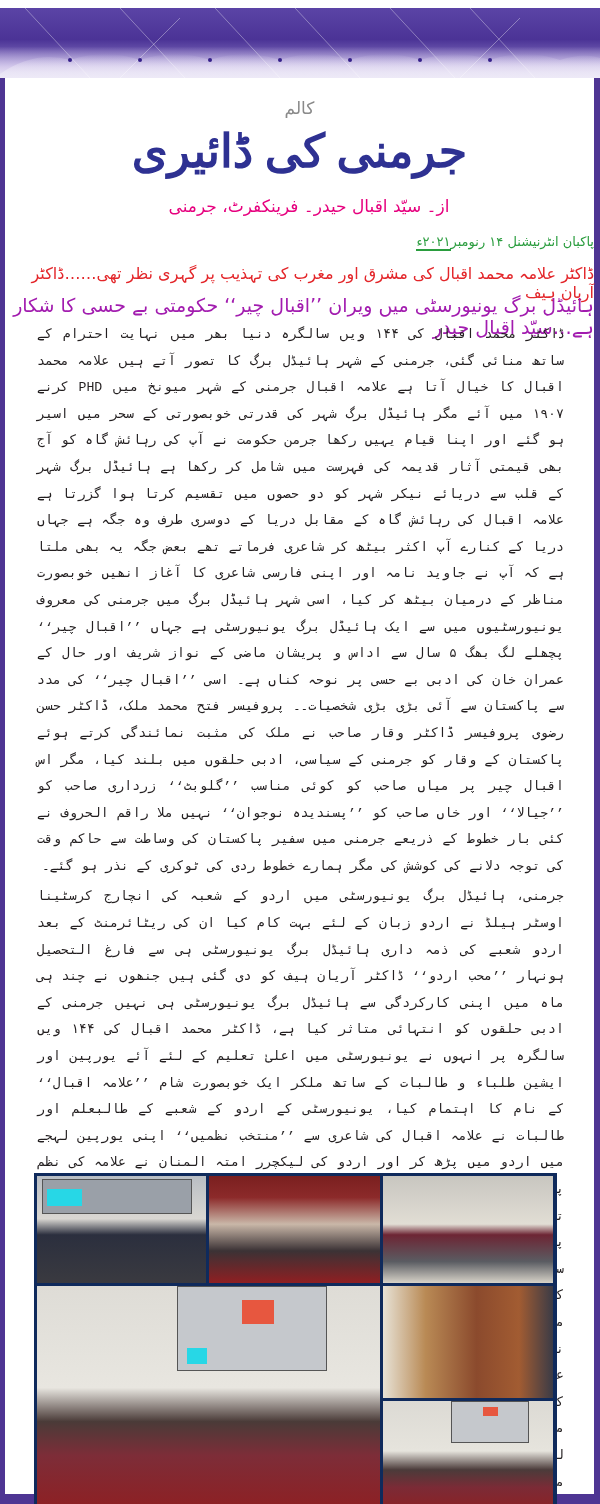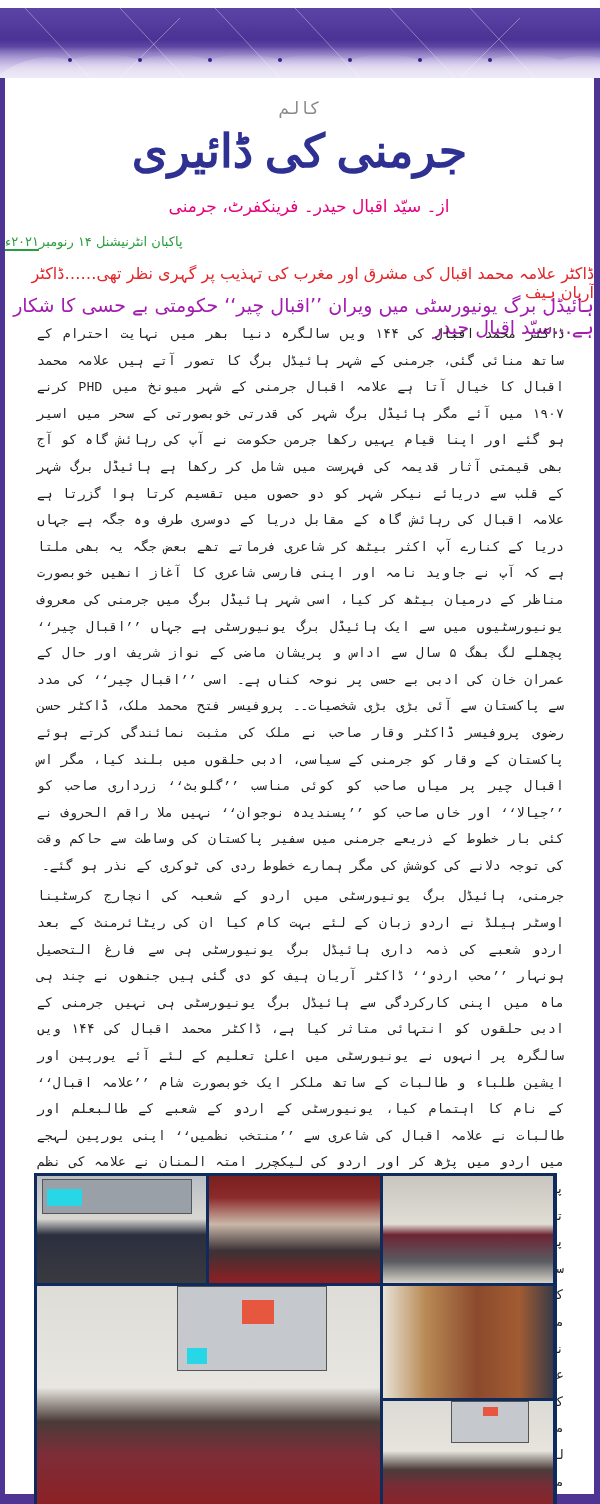--- a/index.html
+++ b/index.html
@@ -19,36 +19,36 @@
     }
     .frieze svg { position: absolute; left: 0; top: 0; }
     .page {
       position: absolute; left: 5px; top: 70px; width: 589px; height: 1416px;
       background: #ffffff;
     }
 
     .kicker {
       position: absolute; left: 0; top: 20px; width: 100%;
       text-align: center; font-size: 17px; color: #8a8a8a;
-      font-family: Liberation Mono, monospace;
+      font-family: Liberation Sans, sans-serif;
     }
     .title {
       position: absolute; left: 0; top: 46px; width: 100%;
       text-align: center; font-size: 46px; font-weight: bold; color: #2e3192;
       font-family: Liberation Serif, serif; letter-spacing: 1px;
     }
     .byline {
       position: absolute; left: 0; top: 118px; width: 100%;
       text-align: center; font-size: 17px; color: #e6007e;
       font-family: "DejaVu Sans", sans-serif;
       padding-left: 19px;
     }
     .source {
       position: absolute; left: 0; top: 156px; width: 100%;
-      text-align: left; font-size: 13px; color: #2a9d3e;
+      text-align: right; font-size: 13px; color: #2a9d3e;
       font-family: "DejaVu Sans", sans-serif;
     }
     .source .date { border-bottom: 2px solid #2a9d3e; }
     .headline1 {
       position: absolute; left: 0; top: 186px; width: 100%;
       text-align: right; font-size: 16px; color: #e3262a;
       font-family: "DejaVu Sans", sans-serif;
     }
     .headline2 {
       position: absolute; left: 0; top: 216px; width: 100%;

